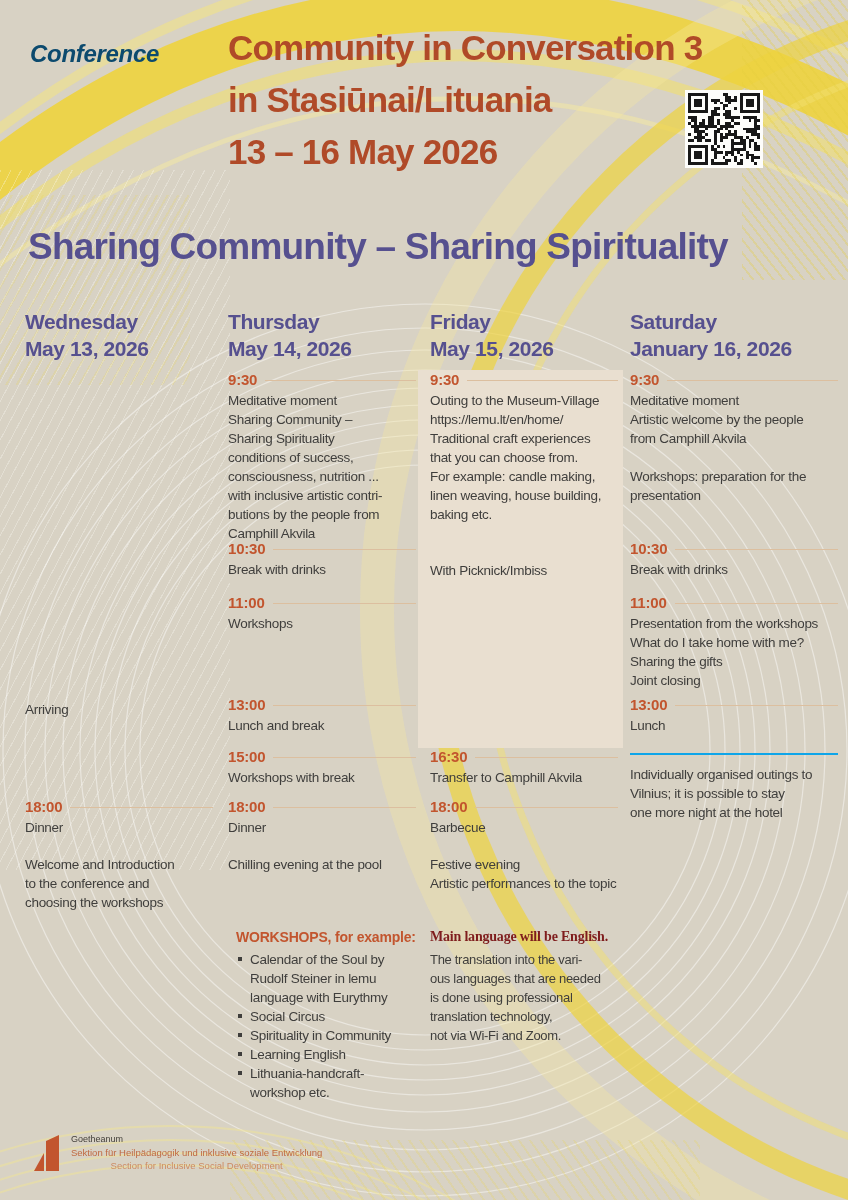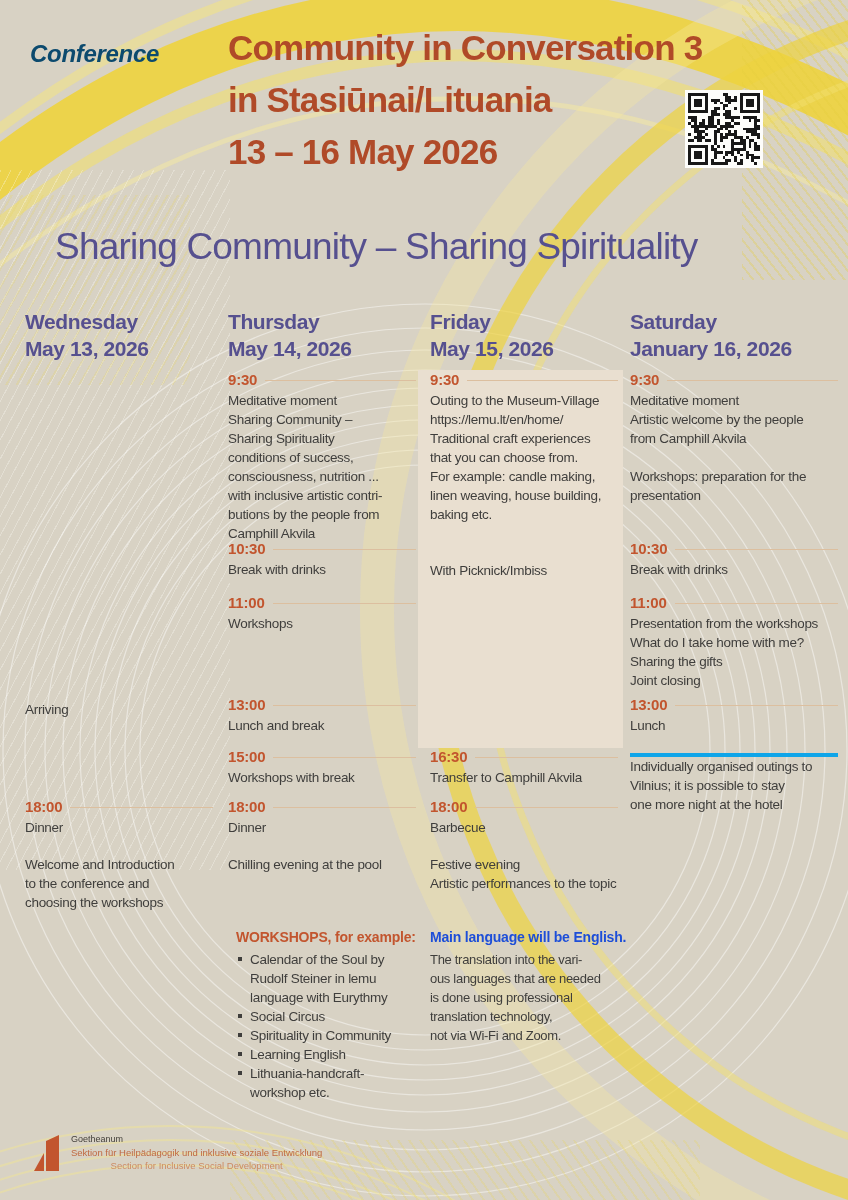--- a/index.html
+++ b/index.html
@@ -20,36 +20,36 @@
   .st-leftyellow{left:-10px;top:195px;width:200px;height:190px;opacity:.4;
     background:repeating-linear-gradient(120deg,rgba(232,212,90,.55) 0 2px,transparent 2px 9px);}
   .st-bottom{left:230px;top:1140px;width:470px;height:60px;opacity:.5;
     background:repeating-linear-gradient(55deg,rgba(232,212,90,.5) 0 2px,transparent 2px 9px);}
 
   .z{position:absolute;z-index:2;}
 
   .conf-label{left:30px;top:40px;font-size:24px;font-weight:700;color:#0c4a6e;letter-spacing:-.3px;font-style:italic;}
   .title{left:228px;top:22px;color:#b04a28;font-size:35px;font-weight:700;line-height:52px;letter-spacing:-.8px;white-space:pre;}
   .qr{left:685px;top:90px;width:78px;height:78px;}
-  .subtitle{left:28px;top:226px;color:#56508f;font-size:37px;font-weight:400;letter-spacing:-.8px;white-space:pre;margin-left:27px;}
+  .subtitle{left:28px;top:226px;color:#56508f;font-size:37px;font-weight:700;letter-spacing:-.8px;white-space:pre;}
 
   .day-h{top:308px;color:#56508f;font-size:21px;font-weight:700;line-height:27px;letter-spacing:-.4px;}
 
   .fri-panel{left:418px;top:370px;width:205px;height:378px;background:#e9dfd0;z-index:1;}
 
   .ev{position:absolute;z-index:2;}
   .time{display:flex;align-items:baseline;color:#c2552e;font-weight:700;font-size:15px;letter-spacing:-.2px;}
   .time::after{content:"";flex:1 0 12px;border-top:1px solid #dcbf9f;margin-left:8px;position:relative;top:-4px;}
   .desc{color:#3f3e3c;font-size:13.5px;line-height:19px;letter-spacing:-.3px;white-space:pre;margin-top:3px;}
   .ev.no-time .desc{margin-top:0;}
-  .ev.ruled{border-top:4px solid #0ea5e9;}
+  .ev.ruled{border-top:2px solid #0ea5e9;padding-top:10px;}
 
   .info-h{font-size:14px;font-weight:700;letter-spacing:-.2px;margin-bottom:5px;}
   .wk .info-h{color:#c2552e;}
-  .lang .info-h{color:#1d4ed8;}
+  .lang .info-h{color:#7f1d1d;font-family:Liberation Serif, serif;}
   .wk-item{position:relative;padding-left:14px;font-size:13.5px;line-height:19px;color:#3f3e3c;letter-spacing:-.3px;white-space:pre;}
   .wk-item::before{content:"";position:absolute;left:2px;top:7px;width:4px;height:4px;background:#3f3e3c;}
   .lang-b{font-size:13px;line-height:19px;color:#3f3e3c;letter-spacing:-.3px;white-space:pre;}
 
   .footer{left:30px;top:1133px;display:flex;gap:9px;align-items:flex-start;}
   .f-org{font-size:9px;color:#45413b;line-height:13px;}
   .f-de{font-size:9.5px;color:#c06a43;line-height:13px;}
   .f-en{font-size:9.5px;color:#cd8a62;line-height:13px;text-align:center;}
 </style>
 </head>

